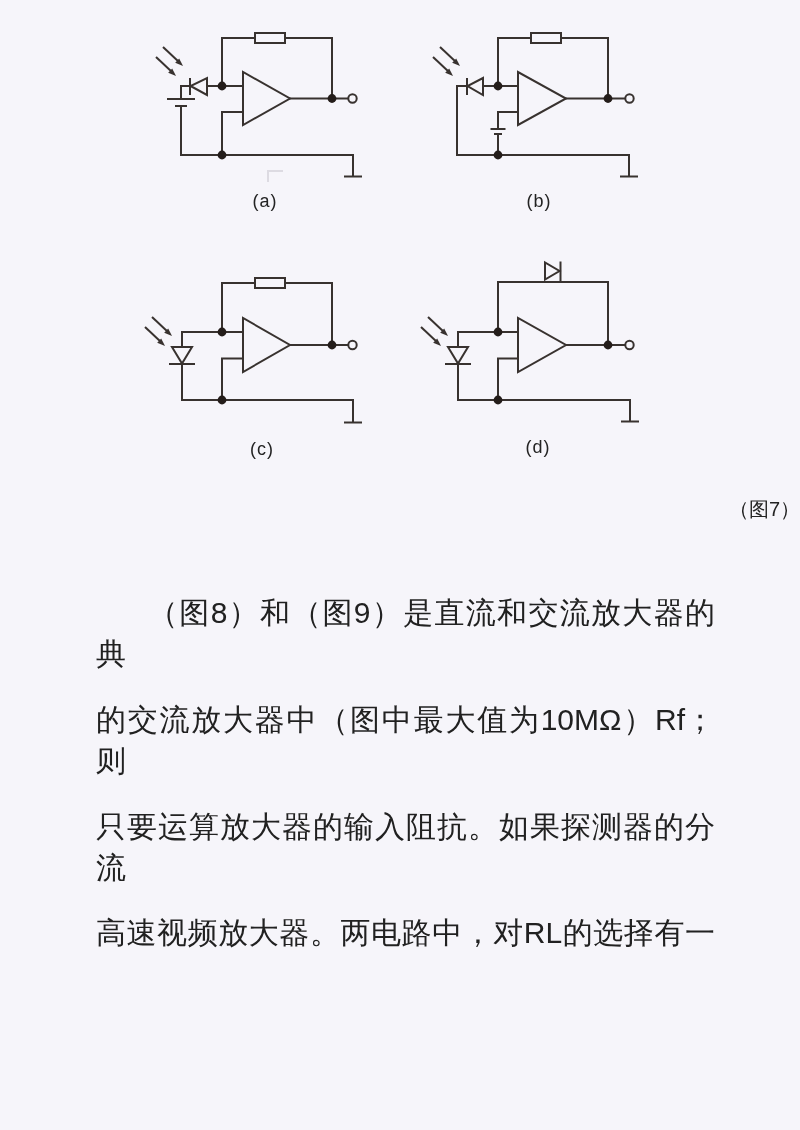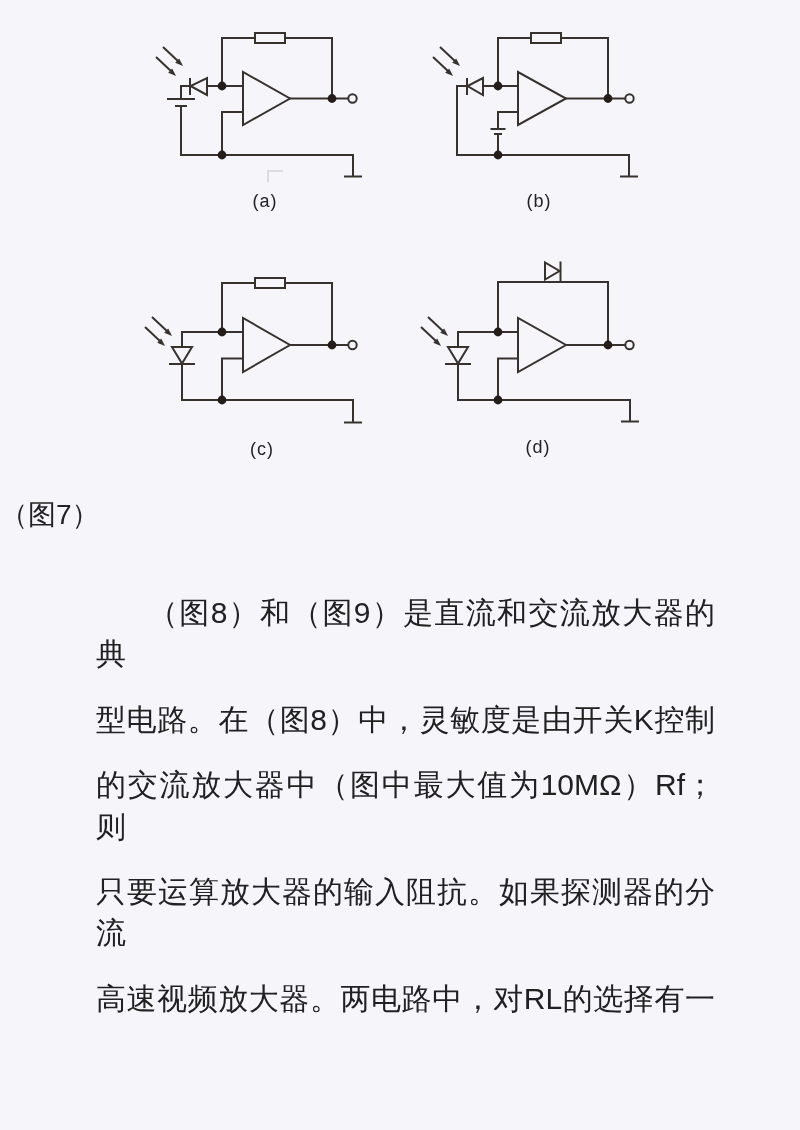--- a/index.html
+++ b/index.html
@@ -18,21 +18,21 @@
   svg .soliddot { fill:#241d1a; stroke:none; }
   svg .term   { fill:#f6f5fa; stroke:#38322f; stroke-width:2; }
   svg .arrowhead { fill:#38322f; stroke:none; }
   svg .artifact { fill:none; stroke:#dddbe2; stroke-width:2; }
   .clabel {
     position:absolute; width:64px; text-align:center;
     font-size:18px; color:#232323; letter-spacing:1px;
   }
   .caption {
     position:absolute; left:0; top:496px; width:800px;
-    text-align:left; font-size:28px; color:#232323;
+    text-align:right; font-size:20px; color:#232323;
   }
   .para {
     position:absolute; left:96px; top:568px; width:619px;
     font-size:30px; line-height:41.4px; color:#212121;
   }
   .para-line { text-align: justify; text-align-last: justify; margin-top: 24px; }
   .para-line.first { text-indent: 52px; }
 </style>
 </head>
 <body>
@@ -160,20 +160,19 @@
 
   <div class="clabel" style="left:233px; top:191px;">(a)</div>
   <div class="clabel" style="left:507px; top:191px;">(b)</div>
   <div class="clabel" style="left:230px; top:439px;">(c)</div>
   <div class="clabel" style="left:506px; top:437px;">(d)</div>
 
   <div class="caption">（图7）</div>
 
   <div class="para">
     <div class="para-line first">（图8）和（图9）是直流和交流放大器的典</div>
-    <div class="para-line">型电路。在（图8）中，灵敏度是由开关K控制</div>
     <div class="para-line">的交流放大器中（图中最大值为10MΩ）Rf；则</div>
     <div class="para-line">只要运算放大器的输入阻抗。如果探测器的分流</div>
     <div class="para-line">高速视频放大器。两电路中，对RL的选择有一</div>
 
   </div>
 
 </div>
 
 </body></html>

